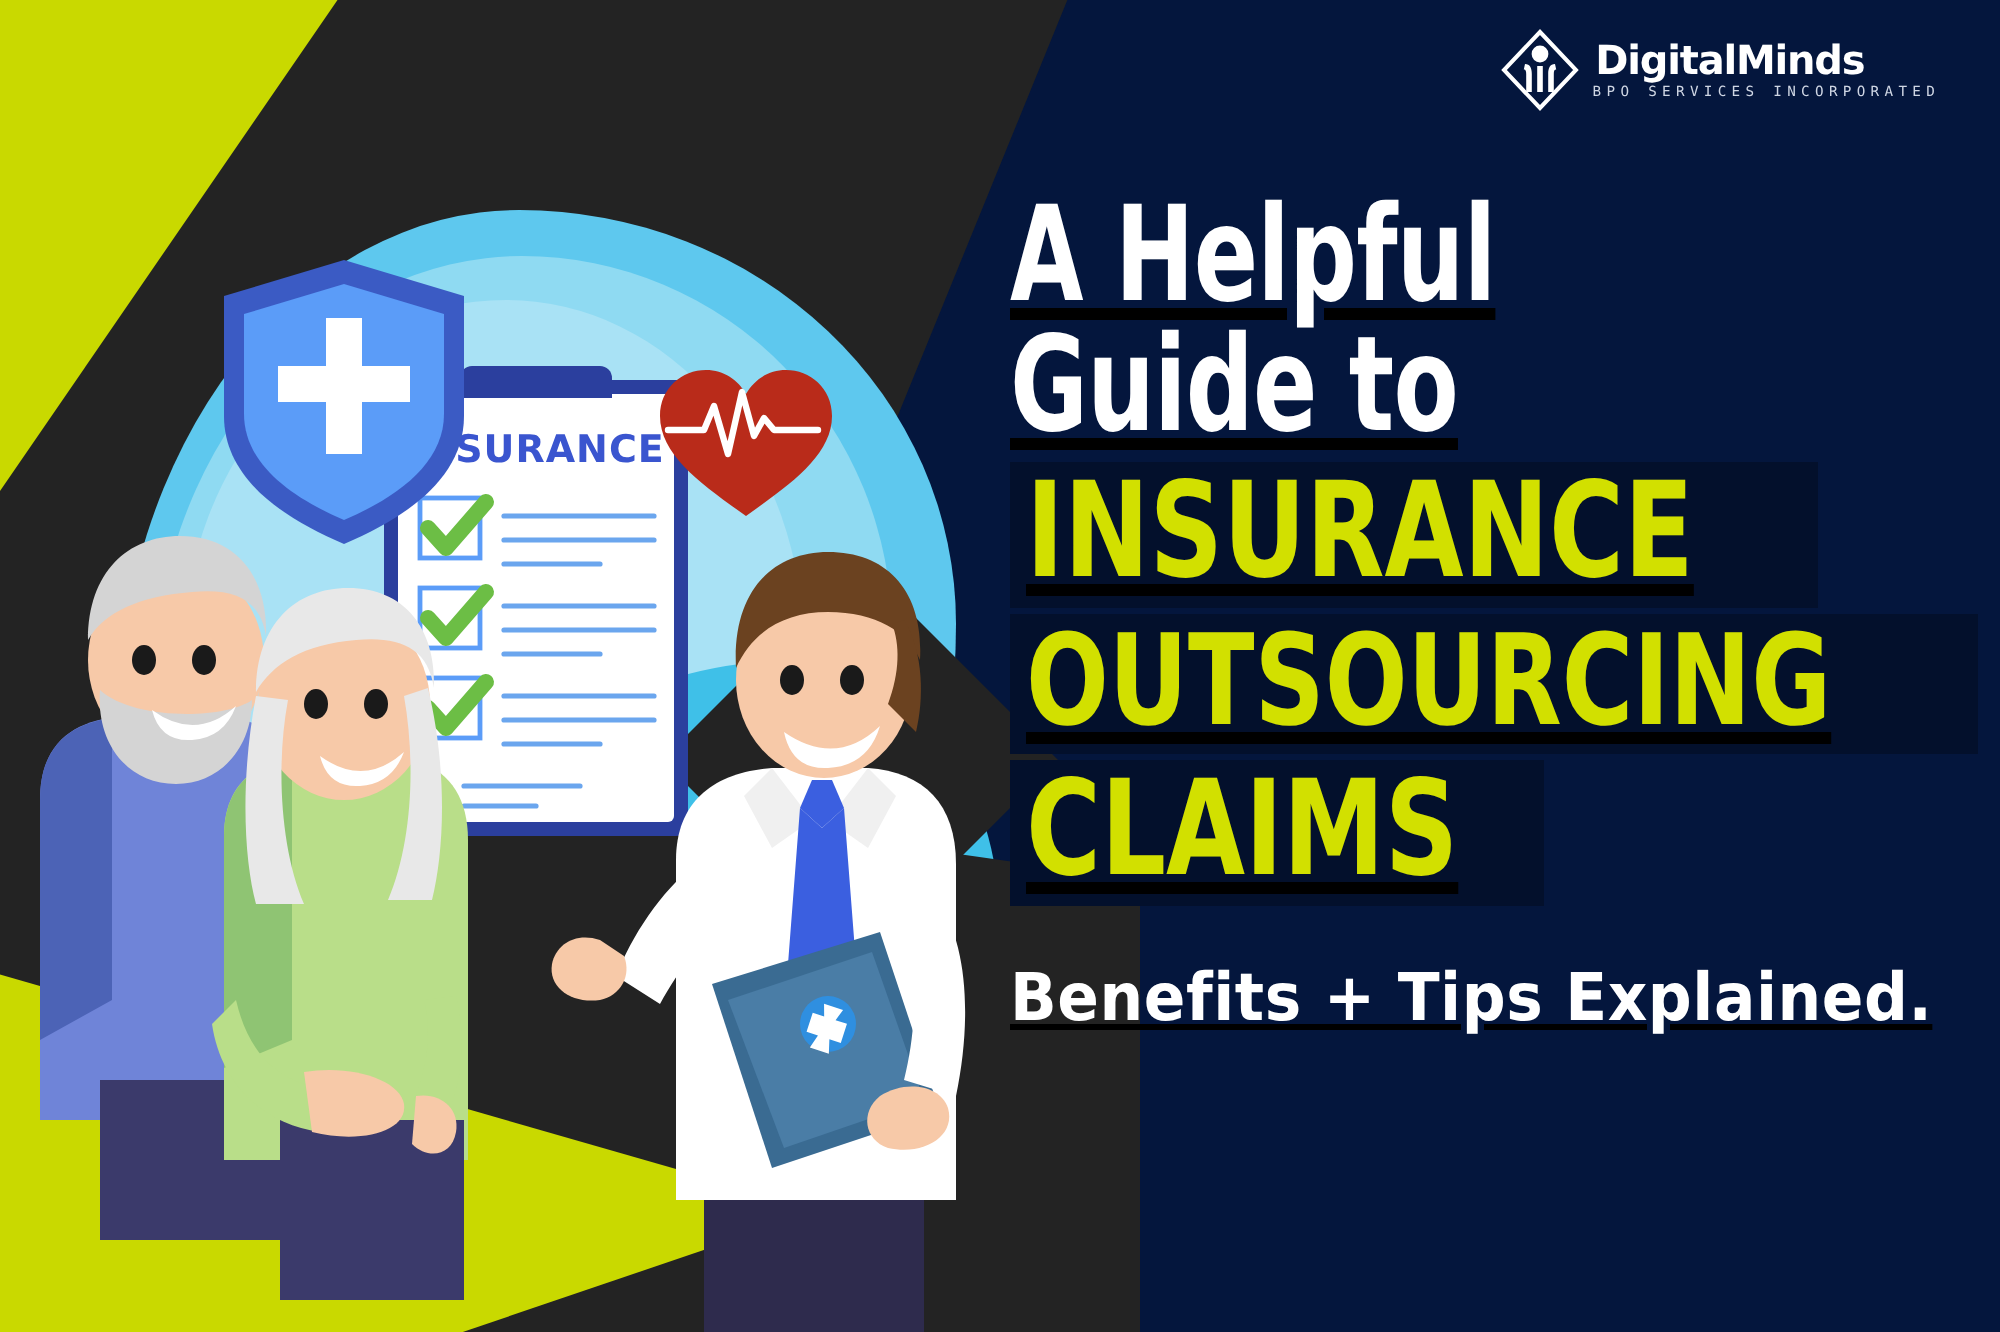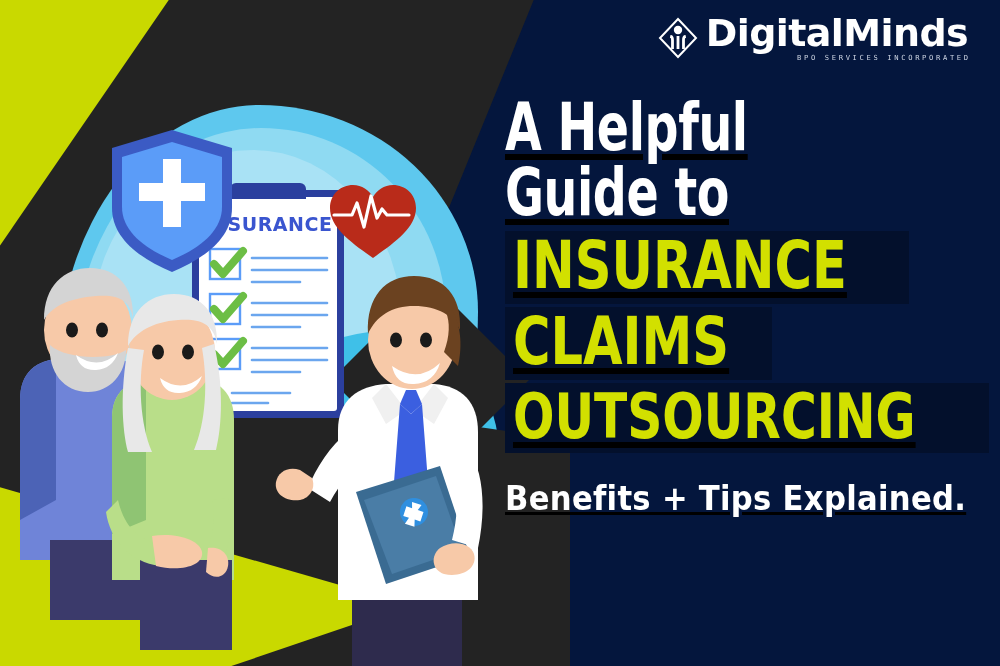--- a/index.html
+++ b/index.html
@@ -74,21 +74,21 @@
 
   
   .logo{
     position:absolute;right:32px;top:14px;
     display:flex;align-items:center;gap:8px;
   }
   .logo-mark{width:40px;height:42px;flex:0 0 auto;}
   .logo-text{display:flex;flex-direction:column;line-height:1;}
   .logo-word{
     font-family:"DejaVu Sans",sans-serif;
-    font-weight:700;font-size:38px;color:#ffffff;
+    font-weight:700;font-size:20px;color:#ffffff;
     letter-spacing:-0.6px;
   }
   .logo-tag{
     font-family:"DejaVu Sans Mono","Liberation Mono",monospace;
     font-size:7px;color:#cfd6e4;
     letter-spacing:2.6px;margin-top:3px;text-align:right;
     transform:scaleX(1.02);
   }
 
   
@@ -301,23 +301,23 @@
 
   <div class="copy">
     <span class="line">A Helpful</span>
     <span class="line">Guide to</span>
 
     <div class="hl-wrap">
       <span class="hl-row">
         <span class="hl">INSURANCE</span>
       </span>
       <span class="hl-row">
+        <span class="hl hl-3">OUTSOURCING</span>
+      </span>
+      <span class="hl-row">
         <span class="hl">CLAIMS</span>
       </span>
-      <span class="hl-row">
-        <span class="hl hl-3">OUTSOURCING</span>
-      </span>
     </div>
 
     <span class="sub">Benefits + Tips Explained.</span>
   </div>
 
 </div>
 
 </body></html>

